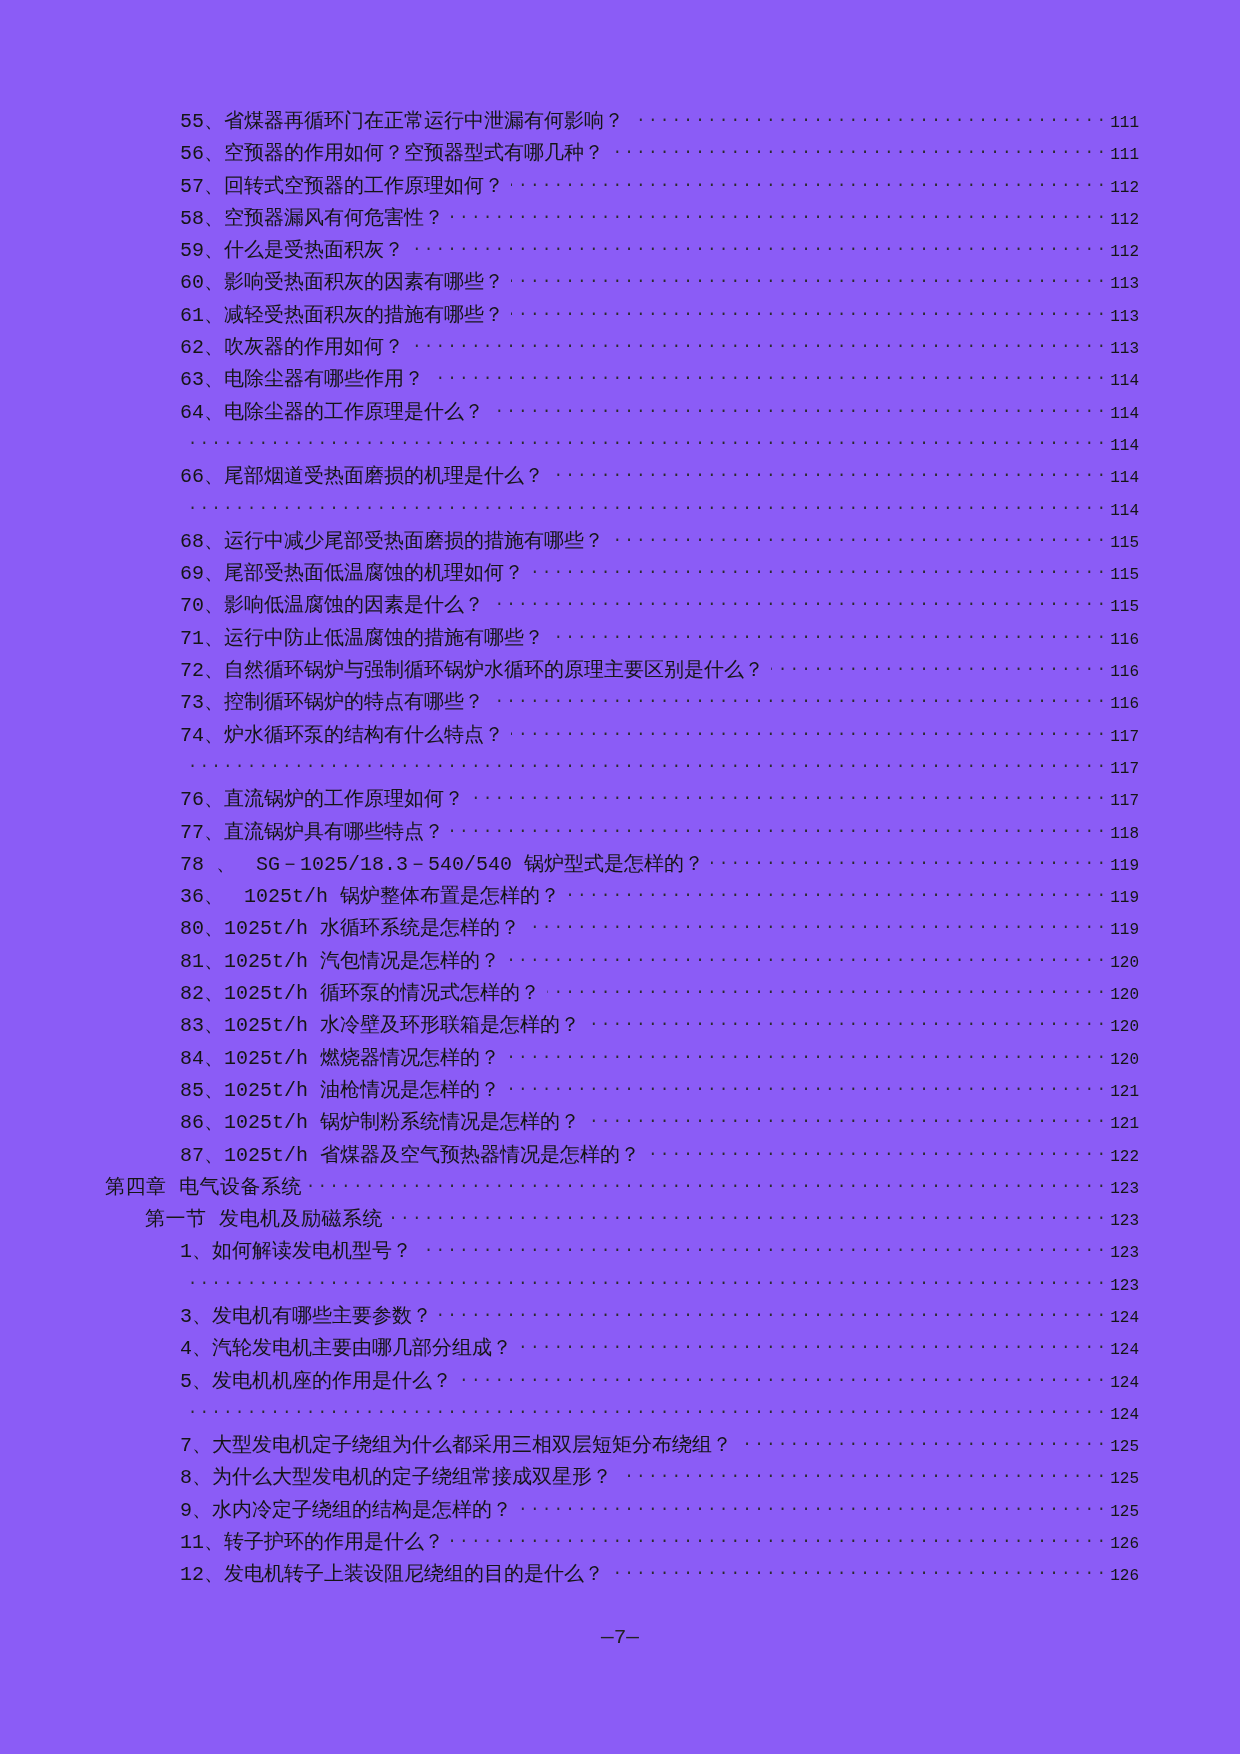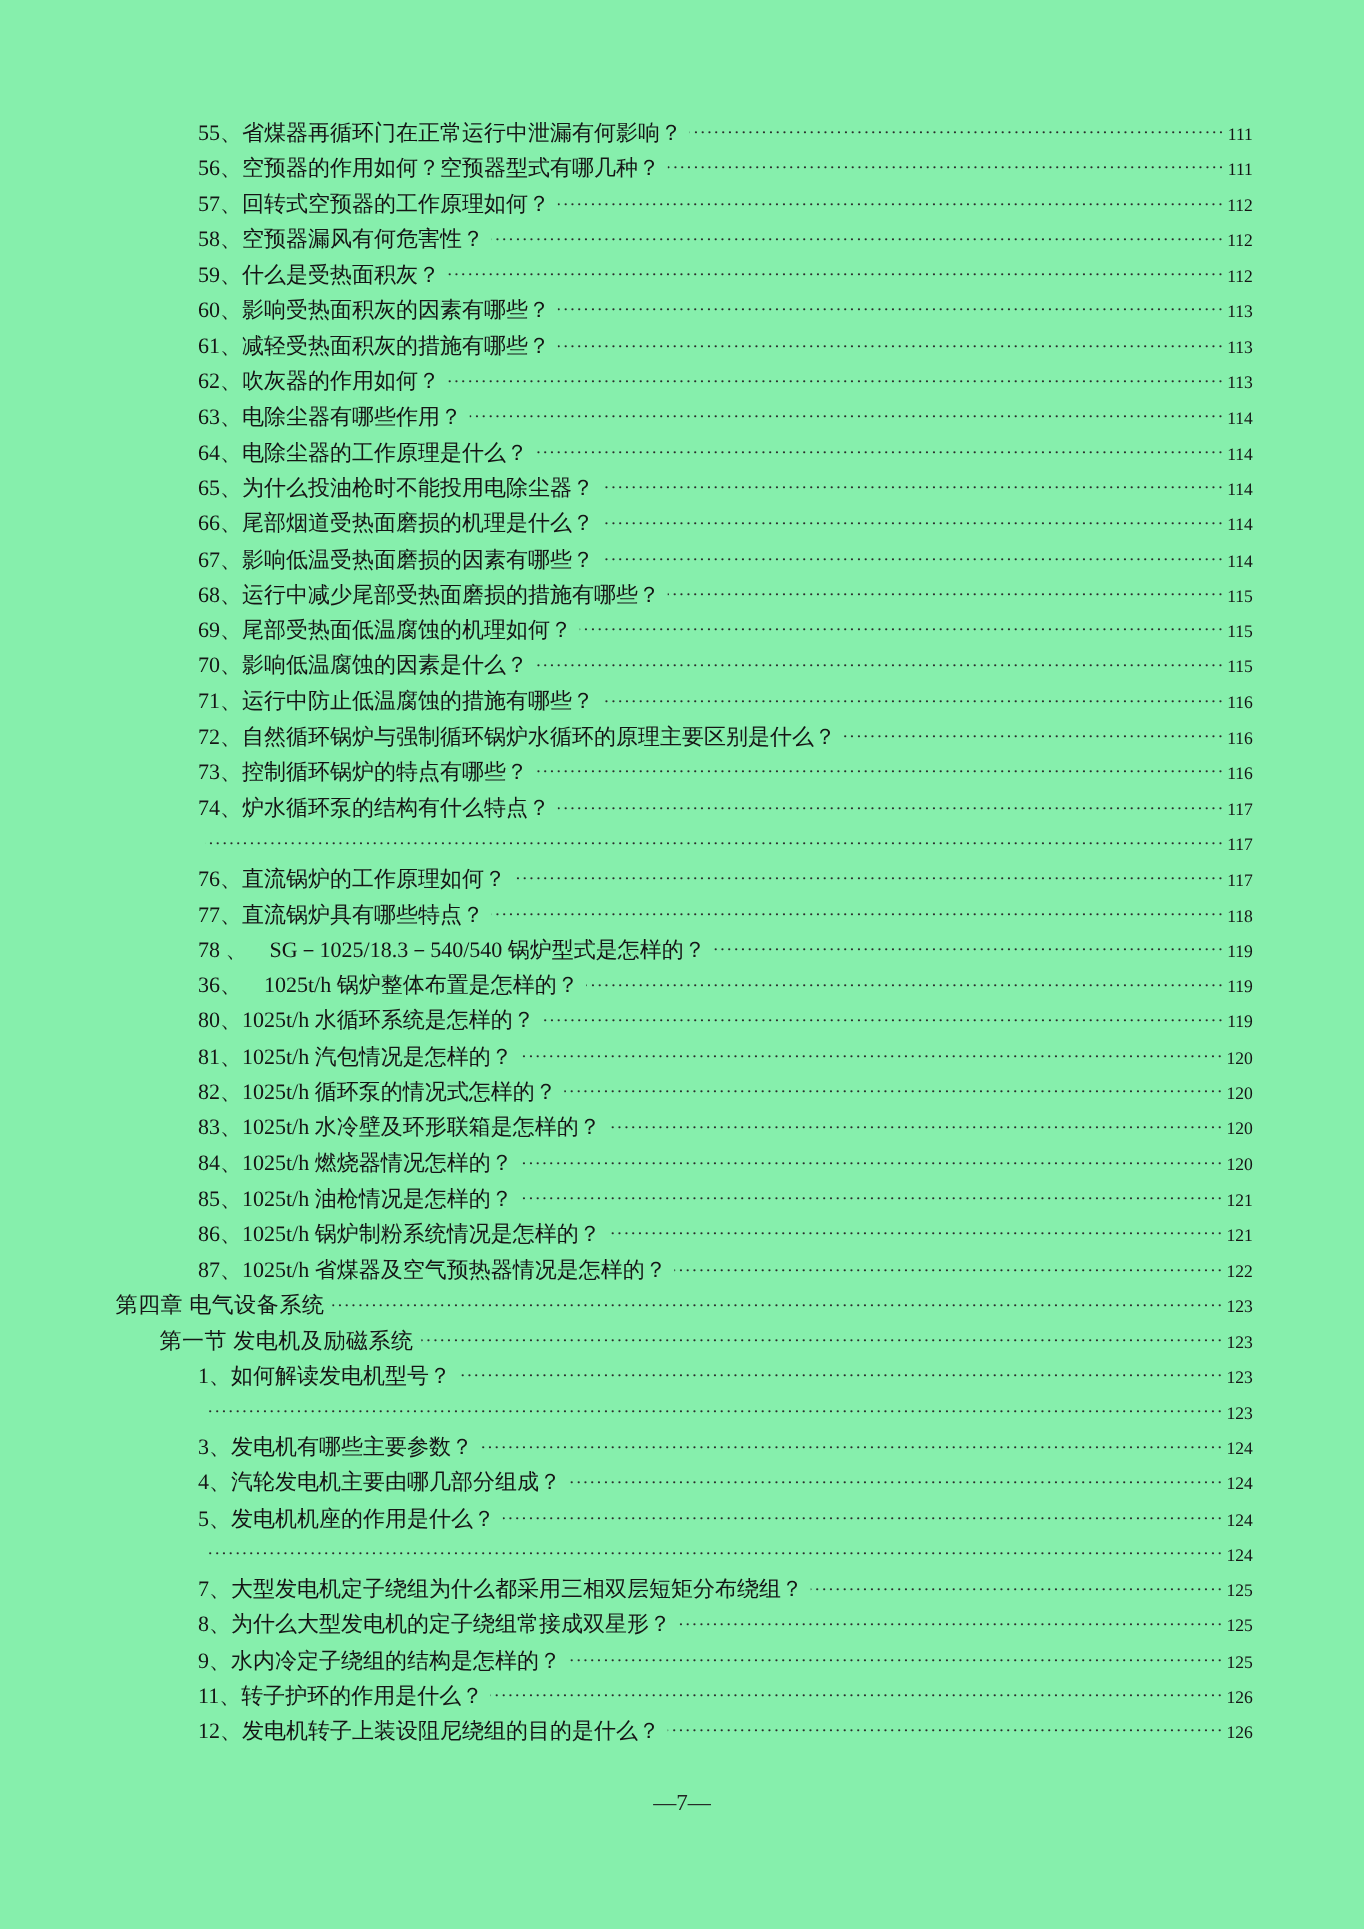--- a/index.html
+++ b/index.html
@@ -12,22 +12,23 @@
     height: 1754px;
     font-family: "Liberation Serif", "DejaVu Serif", serif;
     color: #151515;
     position: relative;
   }
   .page {
     position: absolute;
     left: 0; top: 0;
     width: 1240px;
     height: 1754px;
-    background: #86efac;
+    background: #8b5cf6;
     overflow: hidden;
+    font-family: Liberation Mono, monospace;
   }
   .toc {
     position: absolute;
     left: 105px;
     top: 103px;
     width: 1034px;
   }
   .row {
     display: flex;
     align-items: baseline;
@@ -135,33 +136,31 @@
     <span class="pageno">114</span>
   </div>
 
   <div class="row lvl-item">
     <span class="label">64、电除尘器的工作原理是什么？</span>
     <span class="leader"></span>
     <span class="pageno">114</span>
   </div>
 
   <div class="row lvl-item">
-    <span class="label">65、为什么投油枪时不能投用电除尘器？</span>
     <span class="leader"></span>
     <span class="pageno">114</span>
   </div>
 
   <div class="row lvl-item">
     <span class="label">66、尾部烟道受热面磨损的机理是什么？</span>
     <span class="leader"></span>
     <span class="pageno">114</span>
   </div>
 
   <div class="row lvl-item">
-    <span class="label">67、影响低温受热面磨损的因素有哪些？</span>
     <span class="leader"></span>
     <span class="pageno">114</span>
   </div>
 
   <div class="row lvl-item">
     <span class="label">68、运行中减少尾部受热面磨损的措施有哪些？</span>
     <span class="leader"></span>
     <span class="pageno">115</span>
   </div>
 

